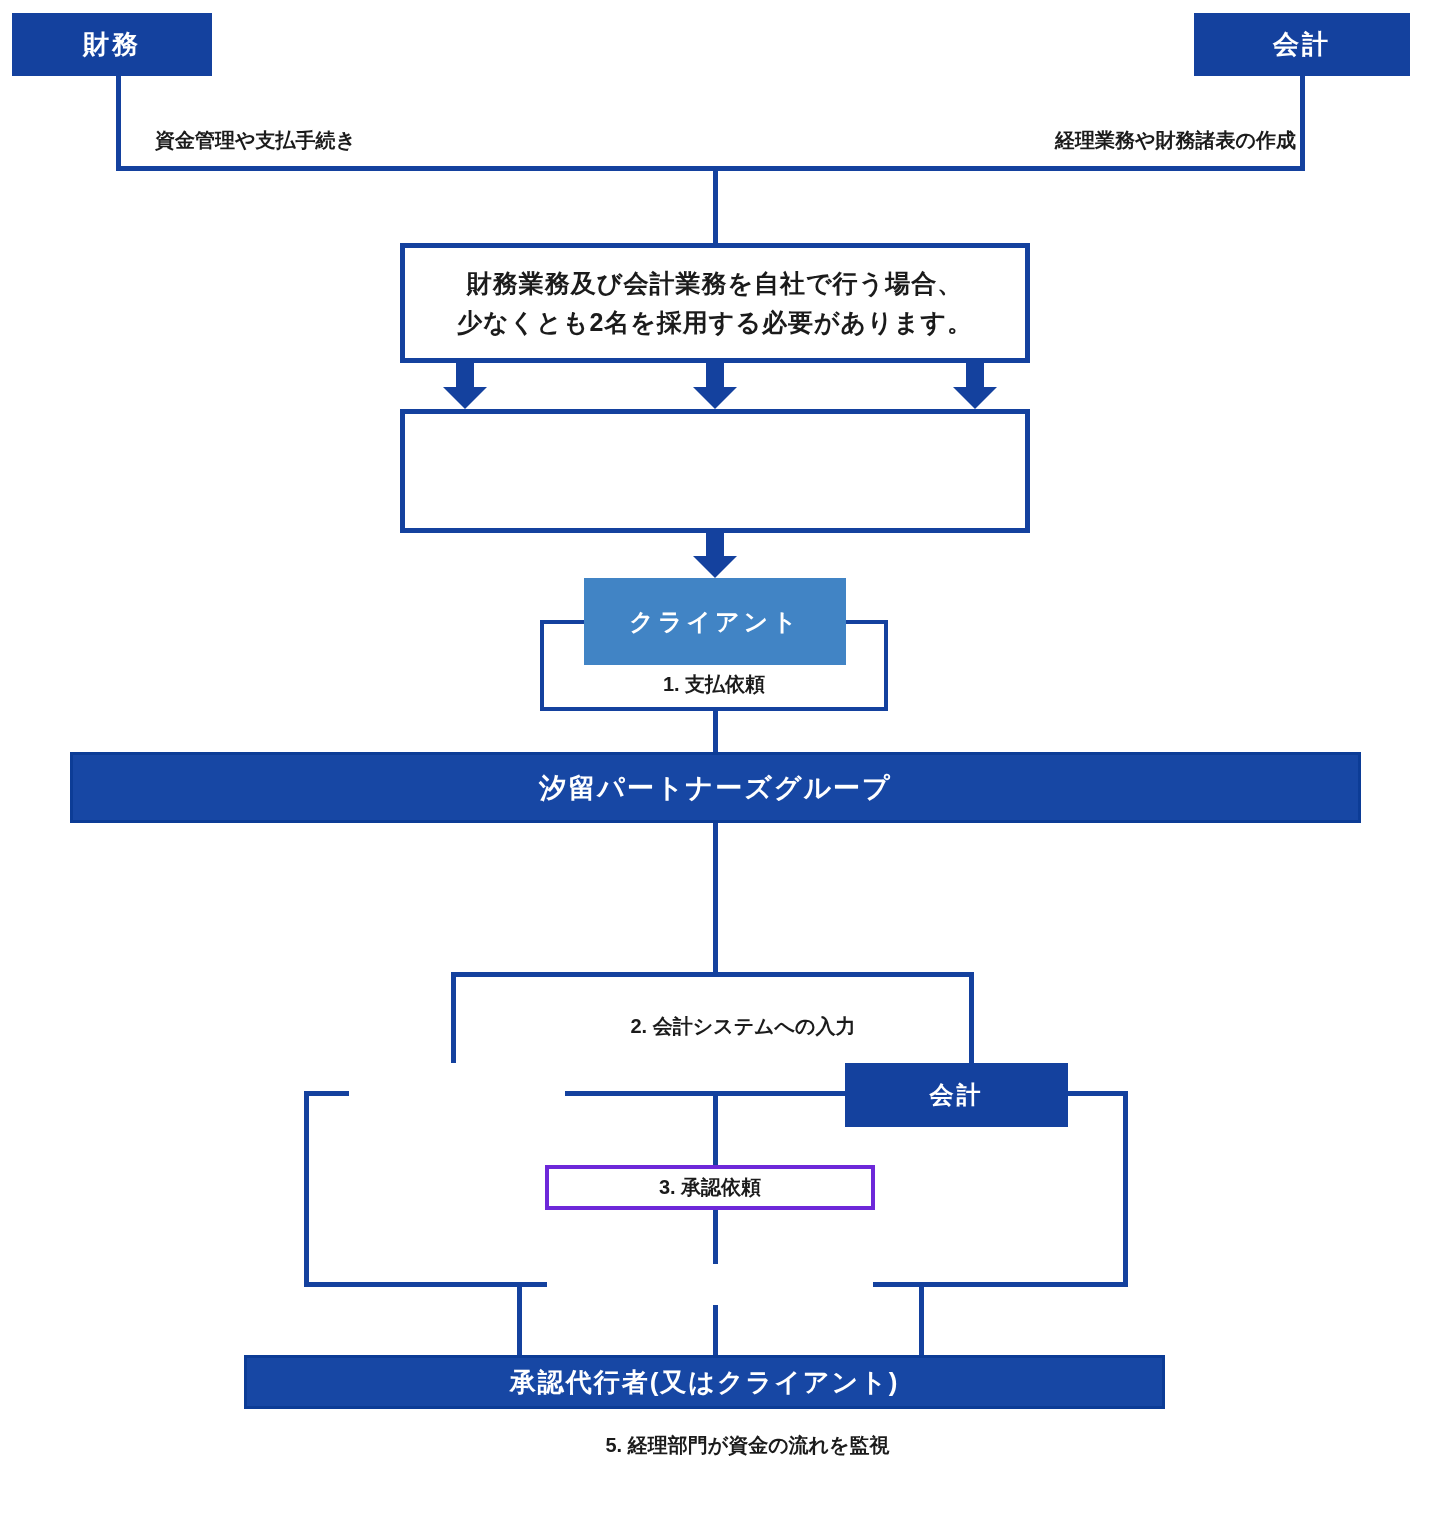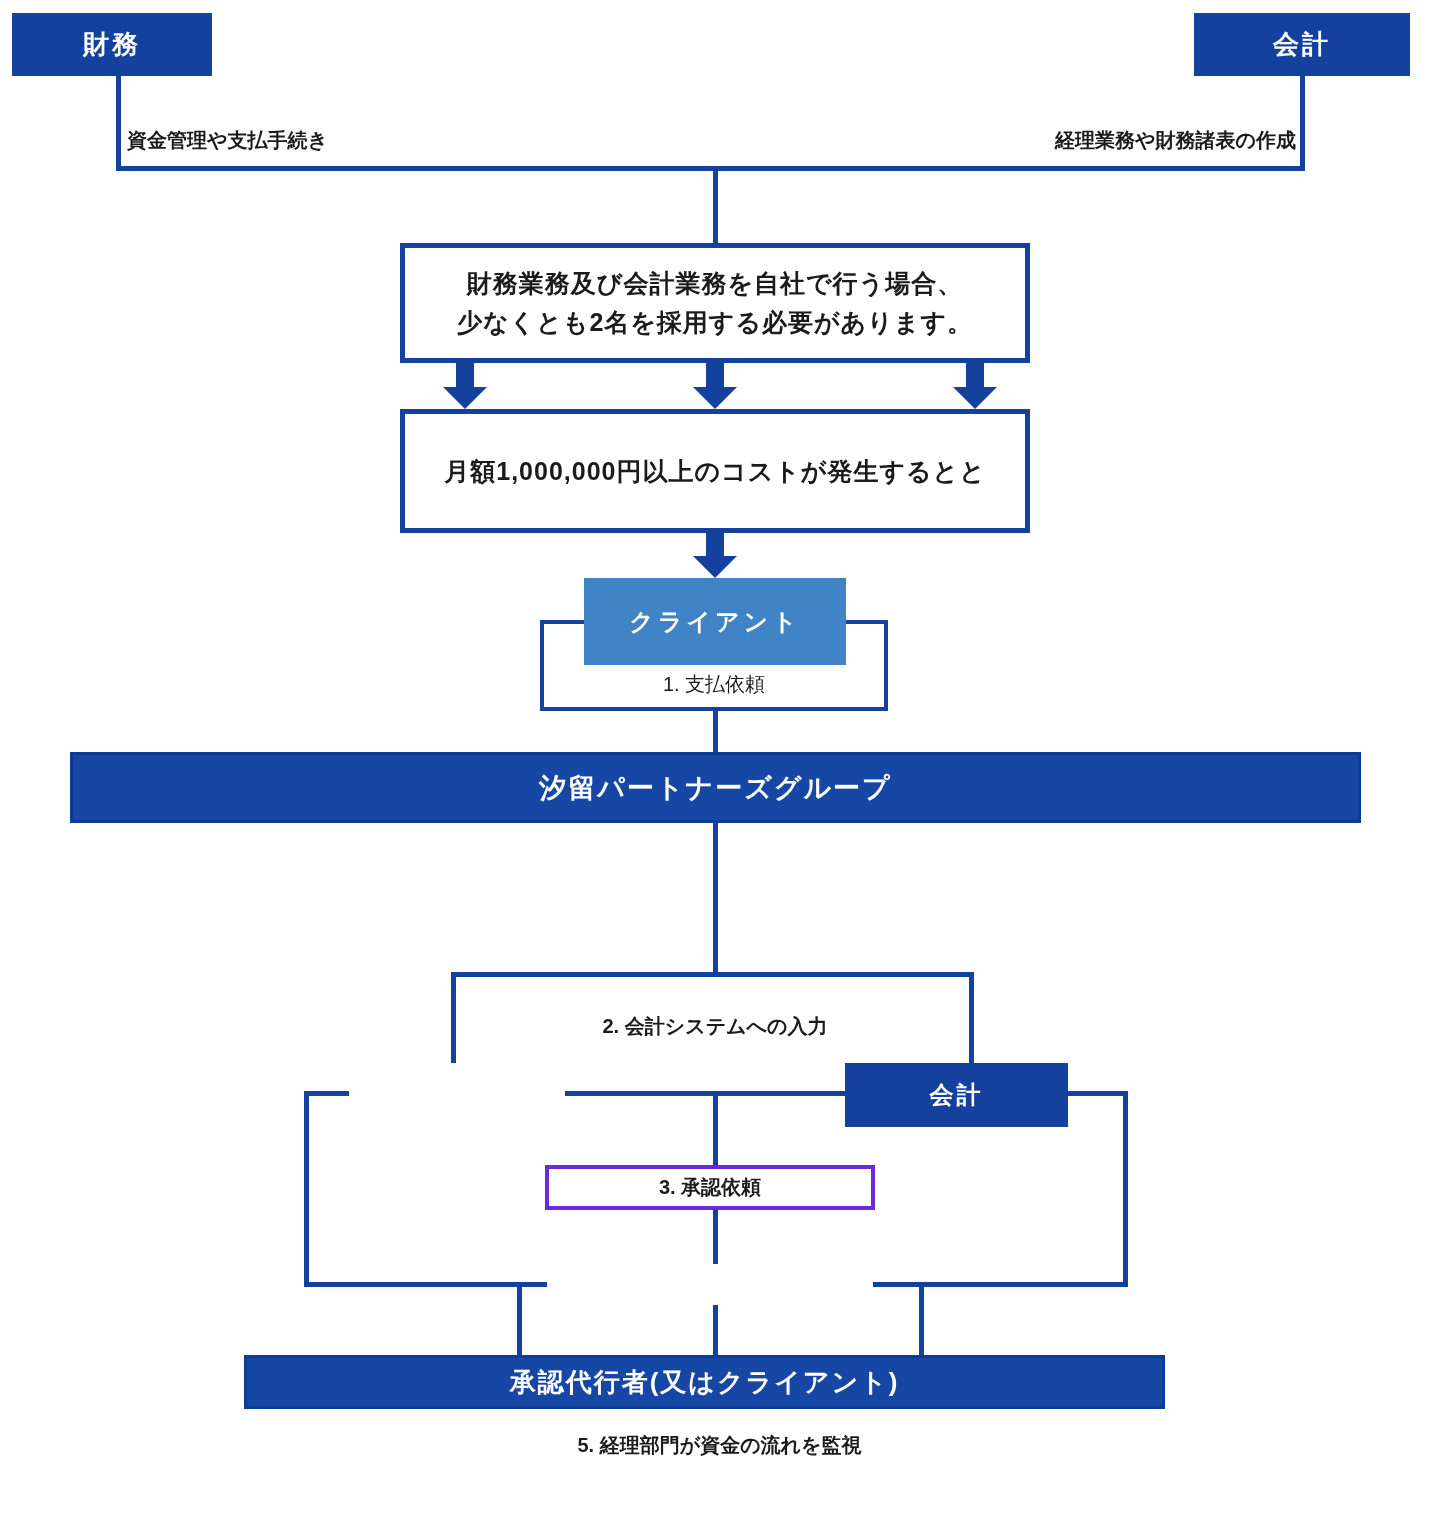--- a/index.html
+++ b/index.html
@@ -29,23 +29,23 @@
     font-weight:bold;font-size:27px;letter-spacing:2px;z-index:2;
   }
   .client{
     position:absolute;background:#4184C5;color:#ffffff;z-index:2;
     display:flex;align-items:center;justify-content:center;
     font-weight:bold;font-size:24px;letter-spacing:4px;
   }
   .badge{
     position:absolute;background:#ffffff;border:4px solid #14419E;box-sizing:border-box;z-index:1;
     display:flex;align-items:flex-end;justify-content:center;padding-bottom:9px;
-    font-weight:normal;font-size:20px;
+    font-weight:bold;font-size:20px;
   }
-  .label{position:absolute;font-weight:bold;font-size:20px;white-space:nowrap;}
+  .label{position:absolute;font-weight:bold;font-size:20px;white-space:nowrap;margin-left:28px;}
   .label-center{text-align:center;}
   .arrow{position:absolute;width:44px;display:flex;flex-direction:column;align-items:center;z-index:2;}
   .arrow .stem{width:18px;height:24px;background:#14419E;}
   .arrow .head{width:0;height:0;border-left:22px solid transparent;border-right:22px solid transparent;border-top:22px solid #14419E;}
 </style>
 </head>
 <body>
 
 <div class="canvas">
 
@@ -76,21 +76,20 @@
   <div class="arrow" style="left:693px;top:363px;">
       <div class="stem"></div>
       <div class="head"></div>
     </div>
   <div class="arrow" style="left:953px;top:363px;">
       <div class="stem"></div>
       <div class="head"></div>
     </div>
 
   <div class="note-box" style="left:400px;top:409px;width:630px;height:124px;">
-    <span>月額1,000,000円以上のコストが発生するとと</span>
   </div>
 
   <div class="arrow" style="left:693px;top:532px;">
       <div class="stem"></div>
       <div class="head"></div>
     </div>
 
   <div class="badge" style="left:540px;top:620px;width:348px;height:91px;">
     <span>1. 支払依頼</span>
   </div>

